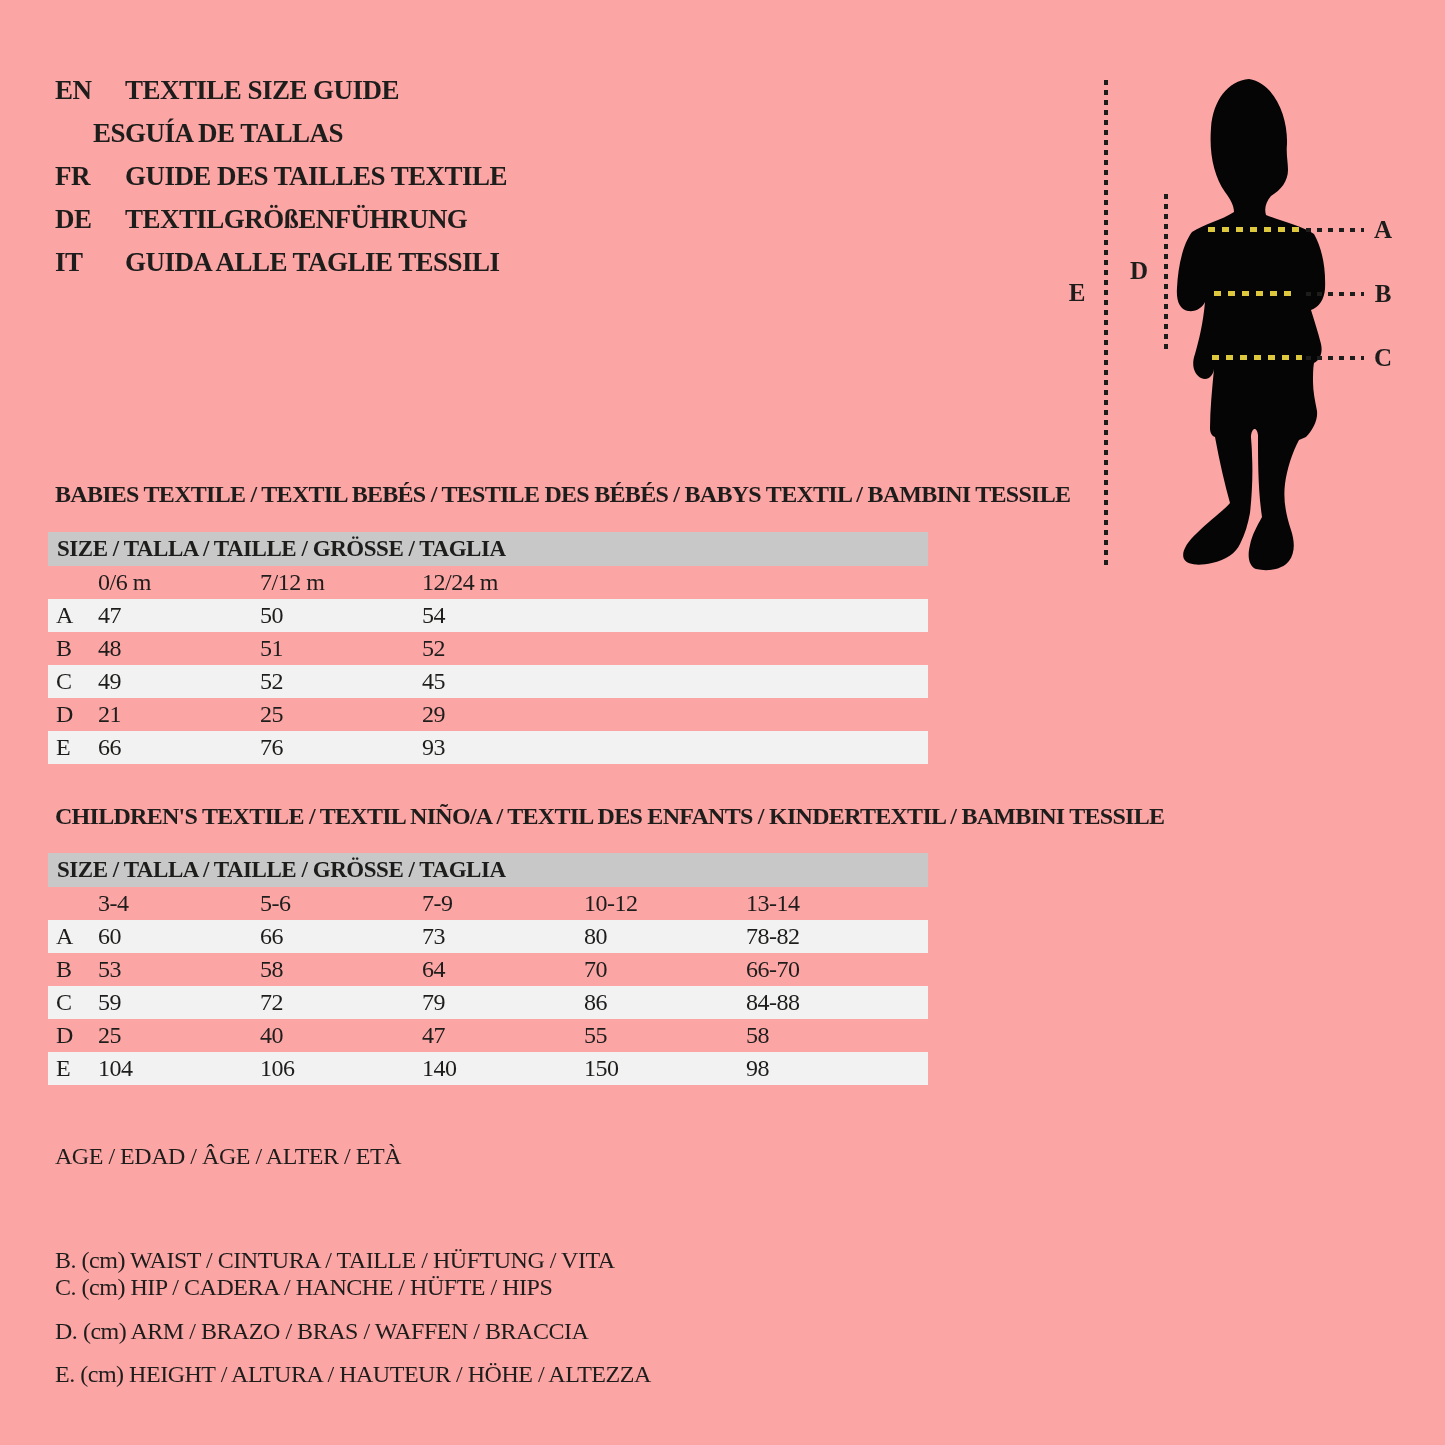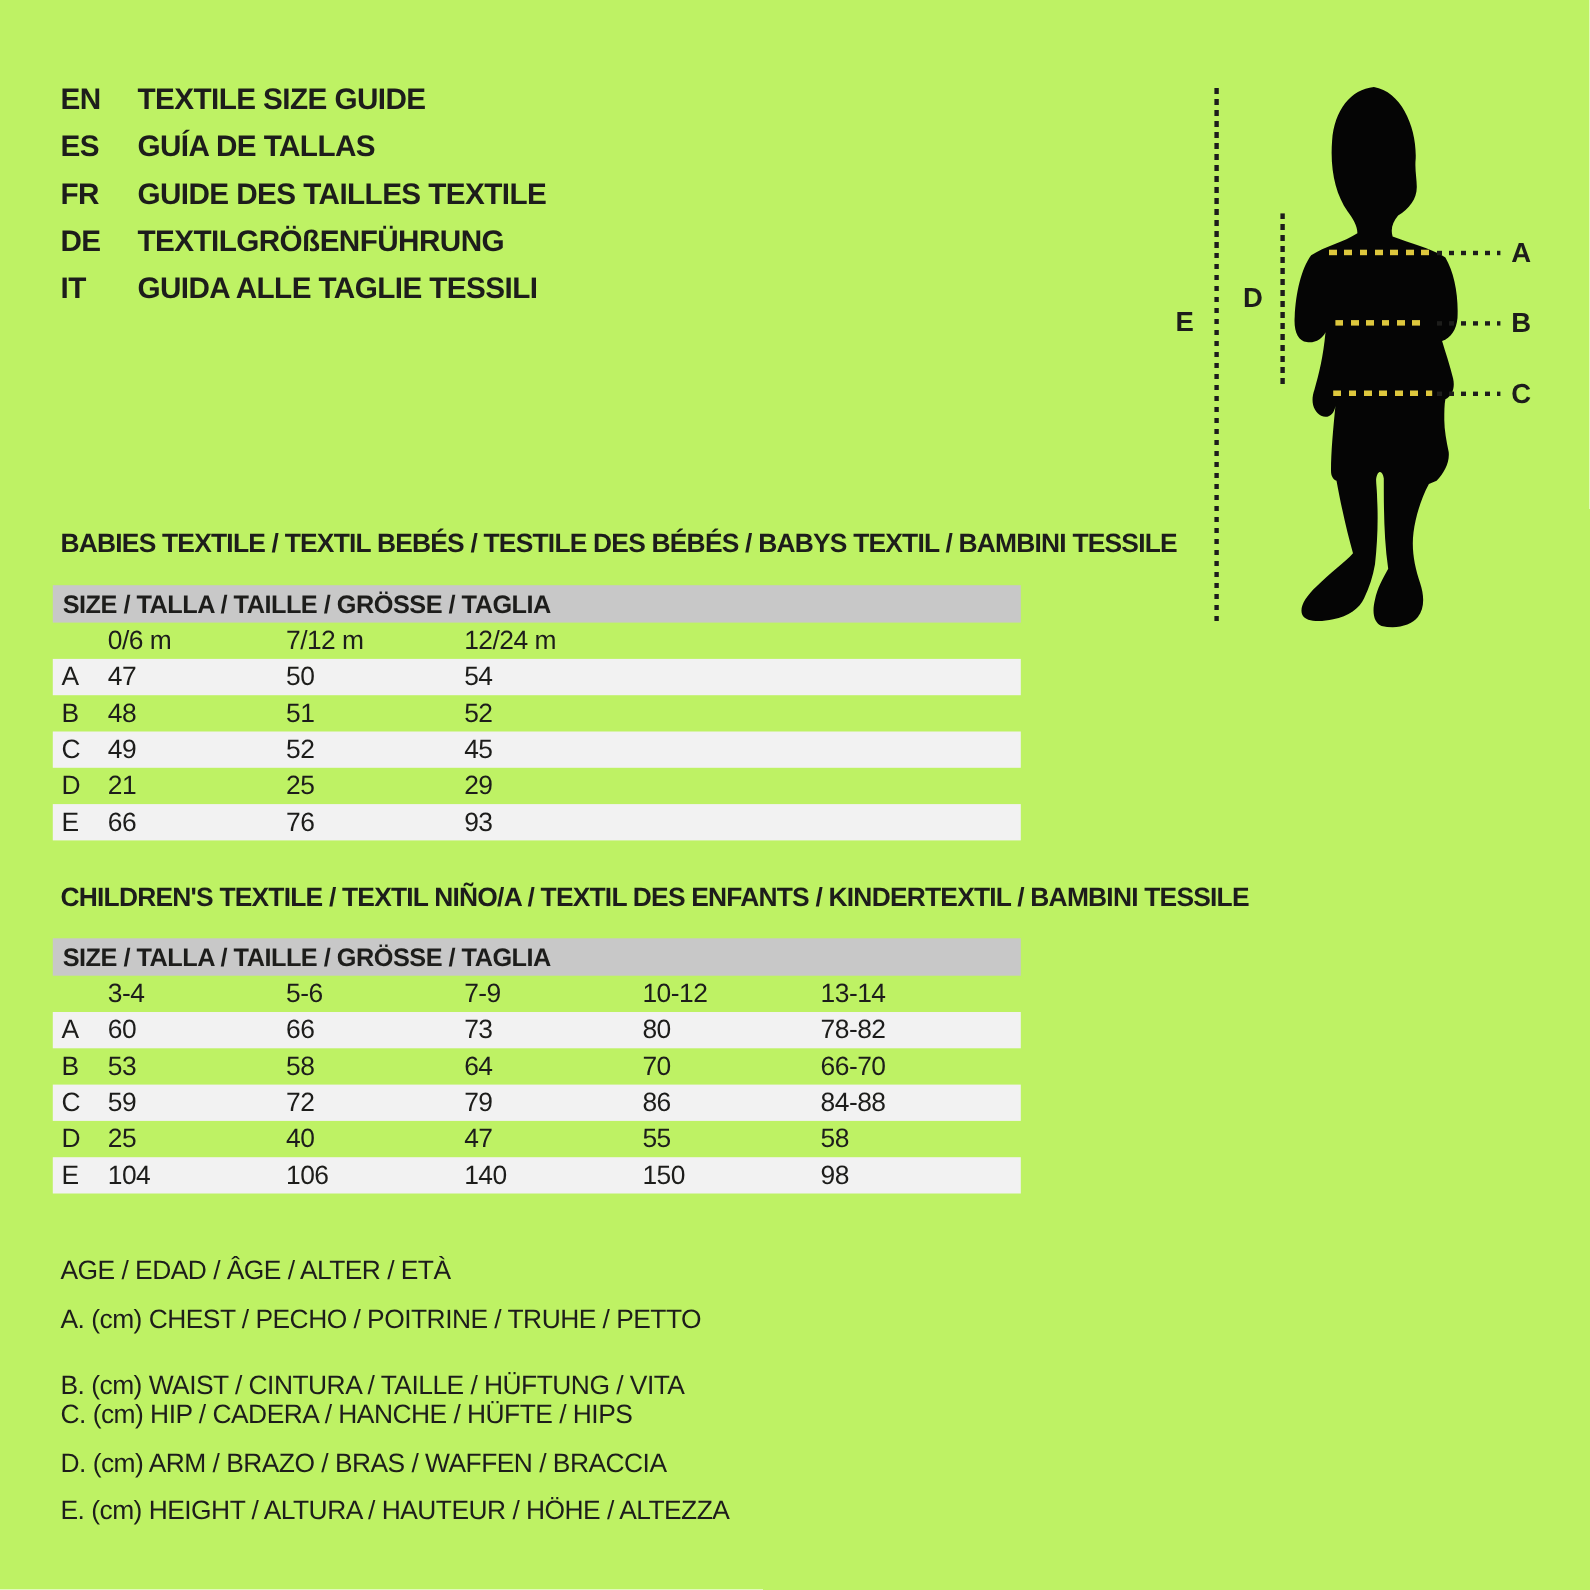--- a/index.html
+++ b/index.html
@@ -1,18 +1,18 @@
 <!DOCTYPE html>
 <html><head>
 <meta charset="utf-8">
 <style>
   html,body{margin:0;padding:0;background:#ffffff;}
   #canvas{
-    position:relative;width:1445px;height:1445px;background:#bef264;overflow:hidden;
-    font-family:Liberation Sans, sans-serif;color:#1d1d1b;
+    position:relative;width:1445px;height:1445px;background:#fca5a5;overflow:hidden;
+    font-family:Liberation Serif, serif;color:#1d1d1b;
   }
   .abs{position:absolute;}
 
   
   .lang-row{display:flex;font-size:27px;font-weight:700;letter-spacing:-0.02em;line-height:36px;}
   .lang-code{width:70px;flex:0 0 70px;}
 
   
   .sec-title{font-size:24px;font-weight:700;letter-spacing:-0.03em;white-space:nowrap;}
 
@@ -40,21 +40,21 @@
 </head>
 <body>
 
 <div id="canvas">
 
   <div class="abs" style="left:55px;top:72px;">
     <div class="lang-row" style="height:43px;">
       <span class="lang-code">EN</span>
       <span>TEXTILE SIZE GUIDE</span>
     </div>
-    <div class="lang-row" style="height:43px;">
+    <div class="lang-row" style="height:43px;text-align:right;">
       <span class="lang-code">ES</span>
       <span>GUÍA DE TALLAS</span>
     </div>
     <div class="lang-row" style="height:43px;">
       <span class="lang-code">FR</span>
       <span>GUIDE DES TAILLES TEXTILE</span>
     </div>
     <div class="lang-row" style="height:43px;">
       <span class="lang-code">DE</span>
       <span>TEXTILGRÖßENFÜHRUNG</span>
@@ -239,19 +239,18 @@
       <div class="tlabel">E</div>
       <div class="tval">104</div>
       <div class="tval">106</div>
       <div class="tval">140</div>
       <div class="tval">150</div>
       <div class="tval">98</div>
     </div>
   </div>
 
   <div class="abs legend-line" style="left:55px;top:1142px;">AGE / EDAD / ÂGE / ALTER / ETÀ</div>
-  <div class="abs legend-line" style="left:55px;top:1186px;">A. (cm) CHEST / PECHO / POITRINE / TRUHE / PETTO</div>
   <div class="abs legend-line" style="left:55px;top:1246px;">B. (cm) WAIST / CINTURA / TAILLE / HÜFTUNG / VITA</div>
   <div class="abs legend-line" style="left:55px;top:1273px;">C. (cm) HIP / CADERA / HANCHE / HÜFTE / HIPS</div>
   <div class="abs legend-line" style="left:55px;top:1317px;">D. (cm) ARM / BRAZO / BRAS / WAFFEN / BRACCIA</div>
   <div class="abs legend-line" style="left:55px;top:1360px;text-align:right;">E. (cm) HEIGHT / ALTURA / HAUTEUR / HÖHE / ALTEZZA</div>
 
 </div>
 
 </body></html>

